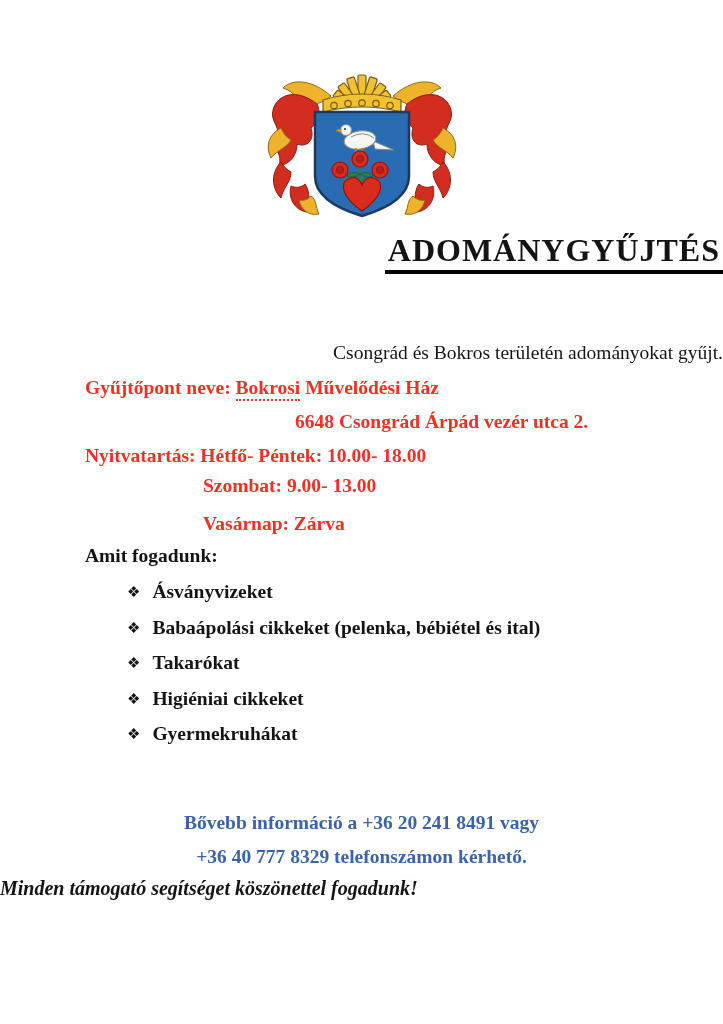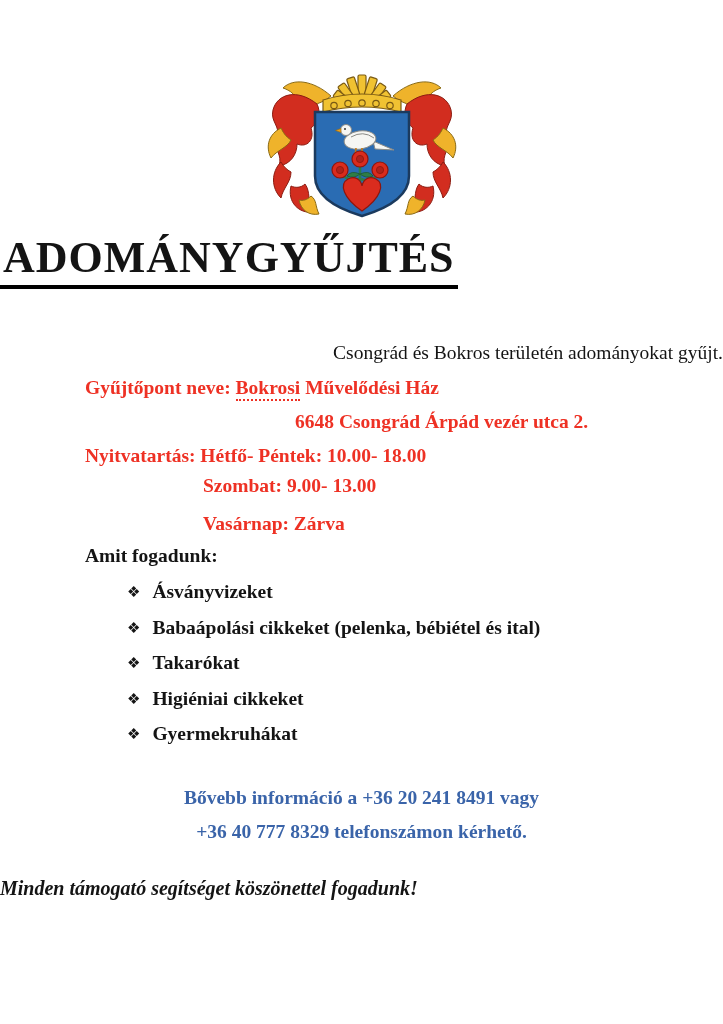--- a/index.html
+++ b/index.html
@@ -21,21 +21,21 @@
     width:723px;height:1024px;
     margin:0 auto;
     background:#ffffff;
     font-family:"Liberation Serif","DejaVu Serif",serif;
     color:var(--ink);
     overflow:hidden;
   }
   .crest-wrap{position:absolute;top:70px;left:0;width:100%;display:flex;justify-content:center;}
   .doc-title{
     position:absolute;top:232px;left:0;width:100%;
-    text-align:left;font-size:44px;font-weight:bold;letter-spacing:1px;
+    text-align:right;font-size:32px;font-weight:bold;letter-spacing:1px;padding-left:44px;
   }
   .doc-title .u{border-bottom:4px solid #000;padding:0 3px 1px 3px;display:inline-block;line-height:1.15;}
   .intro1{
     position:absolute;top:287px;left:0;width:100%;
     text-align:center;font-size:19.5px;line-height:27px;
   }
   .intro2{
     position:absolute;top:342px;left:0;width:100%;
     text-align:right;font-size:19.5px;
   }
@@ -50,21 +50,21 @@
   .amit{position:absolute;top:545px;left:85px;font-weight:bold;font-size:19.5px;color:var(--ink);}
   .accept-list{position:absolute;top:575px;left:127px;list-style:none;}
   .accept-list li{
     font-weight:bold;font-size:19.5px;line-height:33.5px;white-space:nowrap;
   }
   .bullet{
     font-family:"DejaVu Sans",sans-serif;
     font-size:15px;margin-right:12px;position:relative;top:-1px;
   }
   .contact{
-    position:absolute;top:781px;left:0;width:100%;
+    position:absolute;top:806px;left:0;width:100%;
     text-align:center;color:var(--blue);font-weight:bold;
     font-size:19.5px;line-height:33.5px;
   }
   .closing{
     position:absolute;top:877px;left:0;width:100%;
     text-align:left;font-weight:bold;font-style:italic;font-size:20px;
   }
   
   .mant-red{fill:var(--mant-red);stroke:#8c1d12;stroke-width:1;}
   .mant-gold{fill:var(--mant-gold);stroke:#8a6a14;stroke-width:1;}

